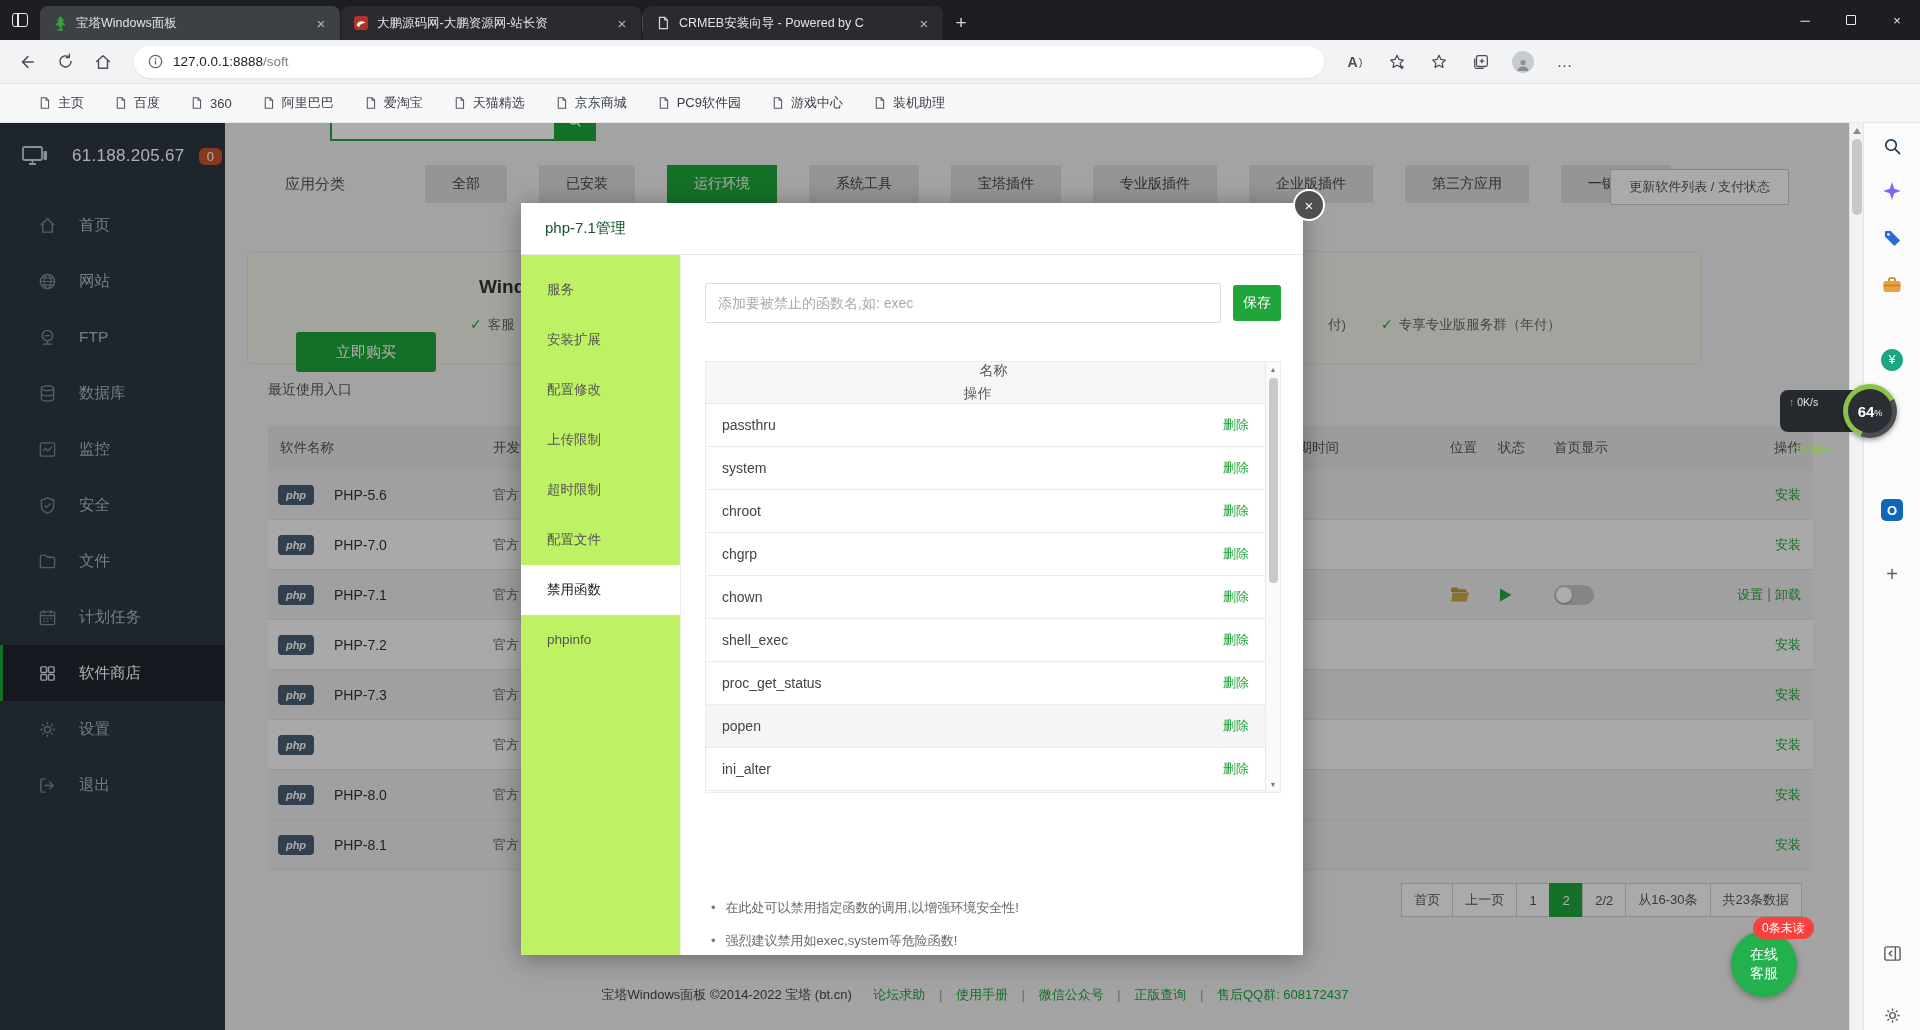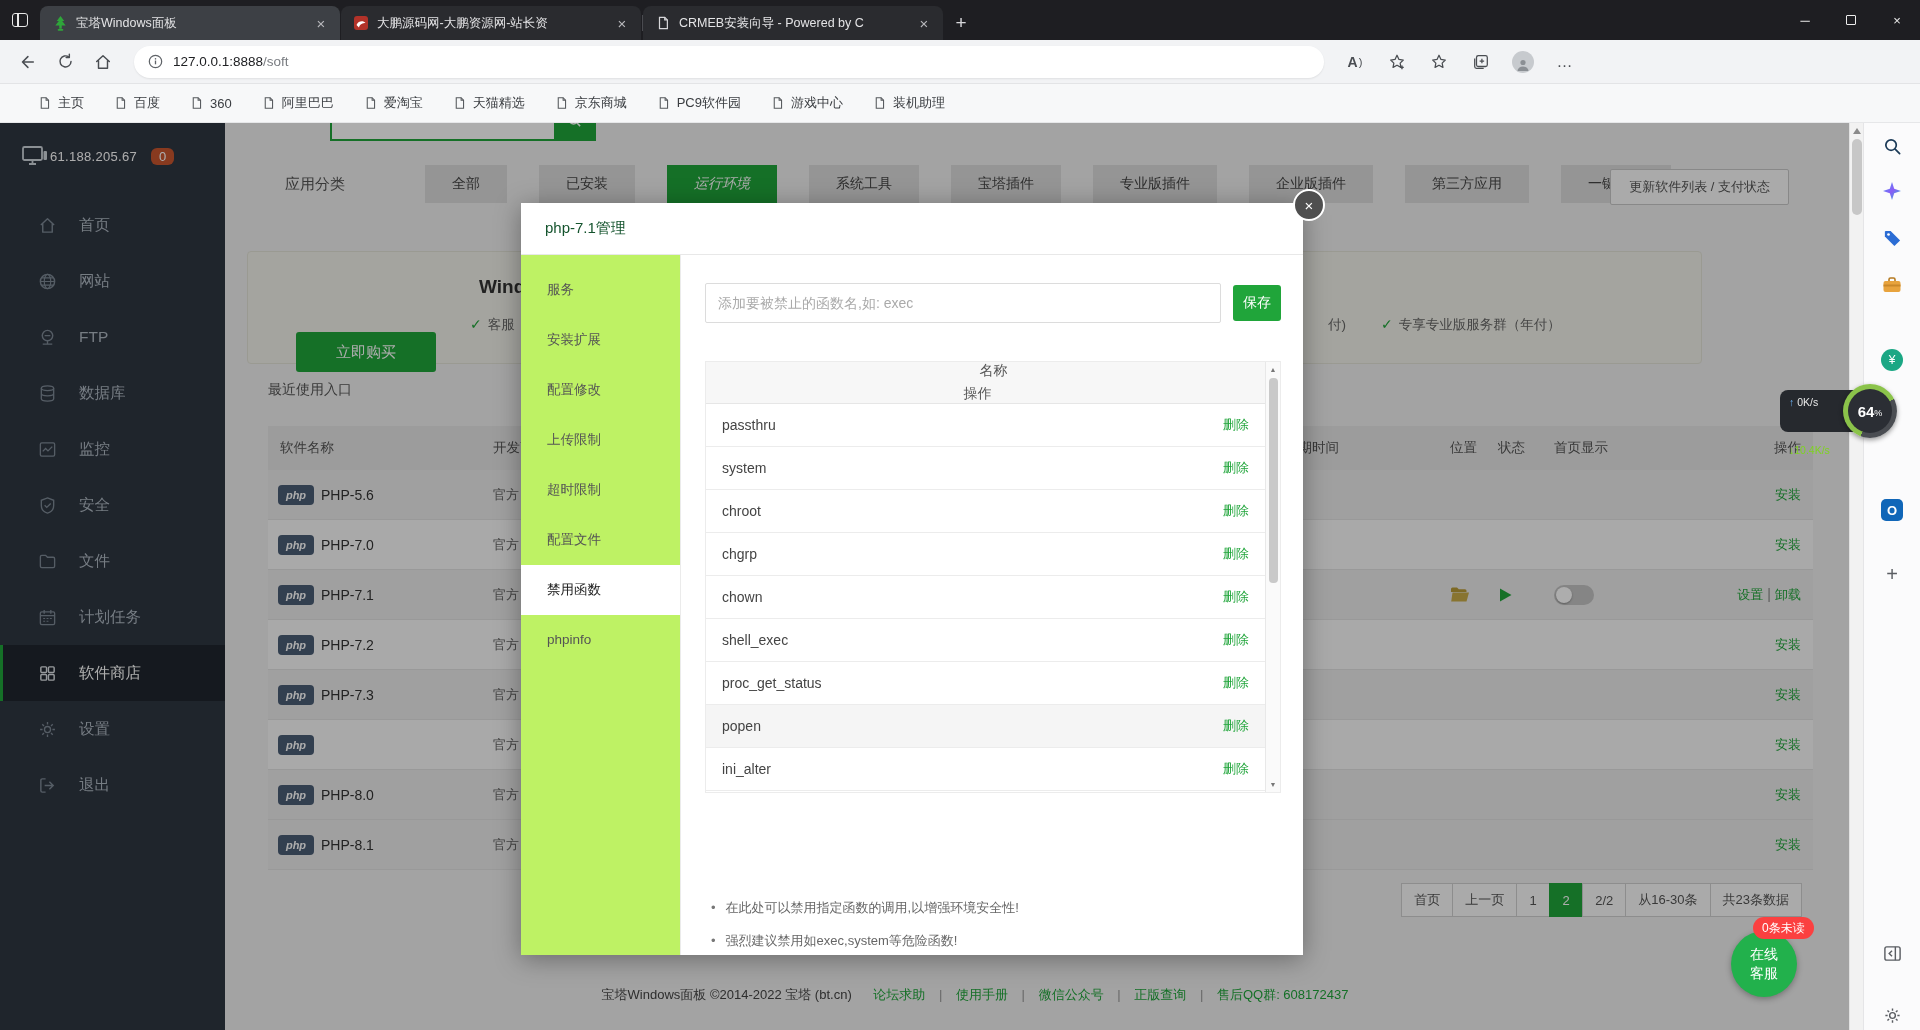--- a/index.html
+++ b/index.html
@@ -39,54 +39,54 @@
   
   .bookmarks { position:absolute; left:0; top:84px; width:1920px; height:39px; background:#f7f8f9; border-bottom:1px solid #e6e7e9; display:flex; align-items:center; padding-left:38px; gap:30px; }
   .bm { display:flex; align-items:center; gap:7px; color:#3a3d41; font-size:13px; }
 
   
   .bt-panel { position:absolute; left:0; top:123px; width:1849px; height:907px; background:#f0f0f0; overflow:hidden; }
 
   
   .bt-sidebar { position:absolute; left:0; top:0; width:225px; height:907px; background:#2f3742; }
   .srv { height:66px; display:flex; align-items:center; padding-left:22px; color:#fff; }
-  .srv-ip { font-size:13px; margin-left:2px; letter-spacing:.3px; }
+  .srv-ip { font-size:17px; margin-left:24px; letter-spacing:.3px; }
   .srv-badge { margin-left:14px; background:#c9562f; color:#fff; font-size:13px; border-radius:6px; padding:1px 8px; }
   .menu { margin-top:8px; }
   .mi { height:56px; display:flex; align-items:center; padding-left:38px; color:#9aa5b1; font-size:15.5px; position:relative; }
   .mi .mi-label { margin-left:22px; color:#aeb8c2; }
   .mi.active { background:#20262e; }
   .mi.active::before { content:""; position:absolute; left:0; top:0; bottom:0; width:3px; background:#20a53a; }
   .mi.active .mi-label { color:#ffffff; }
   .mi.active svg { color:#dfe4e8; }
 
   
   .bt-main { position:absolute; left:225px; top:0; width:1624px; height:907px; }
   .search-cut { position:absolute; left:105px; top:-24px; width:266px; height:42px; background:#fff; border:2px solid #20a53a; display:flex; }
   .search-cut input { flex:1; border:none; outline:none; font-size:13px; }
   .search-btn { width:40px; background:#20a53a; display:flex; align-items:center; justify-content:center; color:#fff; }
   .cat-row { position:absolute; left:60px; top:42px; display:flex; align-items:center; gap:32px; }
   .cat-label { font-size:15px; color:#555; margin-right:48px; }
   .cat-btn { height:38px; padding:0 27px; background:#dcdcdc; color:#454545; font-size:14px; display:flex; align-items:center; white-space:nowrap; }
-  .cat-btn.active { background:#20a53a; color:#fff;font-style:italic; }
+  .cat-btn.active { background:#20a53a; color:#fff; }
   .update-btn { position:absolute; right:60px; top:46px; height:36px; padding:0 18px; background:#fbfbfb; border:1px solid #c9c9c9; color:#555; font-size:13px; display:flex; align-items:center; border-radius:2px; }
 
   .banner { position:absolute; left:22px; top:128px; width:1455px; height:113px; background:#f2f2ea; border:1px solid #e3e3d8; border-radius:4px; }
   .buy-btn { position:absolute; left:48px; top:40px; width:140px; height:40px; background:#20a53a; color:#fff; font-size:15px; display:flex; align-items:center; justify-content:center; border-radius:3px;margin-top:40px; }
   .bn-title { position:absolute; left:231px; top:24px; font-size:19px; font-weight:bold; color:#333; }
   .bn-perk { position:absolute; top:64px; font-size:13.5px; color:#666; white-space:nowrap; }
   .bn-check { color:#20a53a; margin-right:6px; font-size:14px; }
 
   .recent-label { position:absolute; left:43px; top:258px; font-size:14px; color:#555; }
 
   .soft-table { position:absolute; left:43px; top:303px; width:1545px; font-size:14px; }
   .st-row { display:grid; grid-template-columns:225px 792px 165px 48px 56px 120px 1fr; align-items:center; height:50px; border-bottom:1px solid #e2e2e2; background:#fafafa; }
   .st-head { height:44px; background:#e6e6e6; color:#555; font-size:13.5px; border-bottom:none; }
   .st-row.alt { background:#ececec; }
-  .st-name { display:flex; align-items:center; gap:7px; padding-left:10px; color:#333; }
+  .st-name { display:flex; align-items:center; gap:20px; padding-left:10px; color:#333; }
   .php-badge { width:36px; height:20px; background:#4a5d75; color:#fff; border-radius:4px; font-size:11px; font-style:italic; font-weight:bold; display:flex; align-items:center; justify-content:center; }
   .st-dev { color:#666; font-size:13px; }
   .st-op { text-align:right; padding-right:12px; }
   .green-link { color:#20a53a; font-size:13px; }
   .op-sep { color:#888; margin:0 4px; }
   .toggle { width:40px; height:20px; background:#c4c4c4; border-radius:10px; position:relative; display:inline-block; }
   .toggle::after { content:""; position:absolute; left:2px; top:2px; width:16px; height:16px; background:#fff; border-radius:50%; box-shadow:0 1px 2px rgba(0,0,0,.3); }
   .cell-c { display:flex; align-items:center; }
 
   .pagination { position:absolute; top:760px; right:47px; display:flex; }

